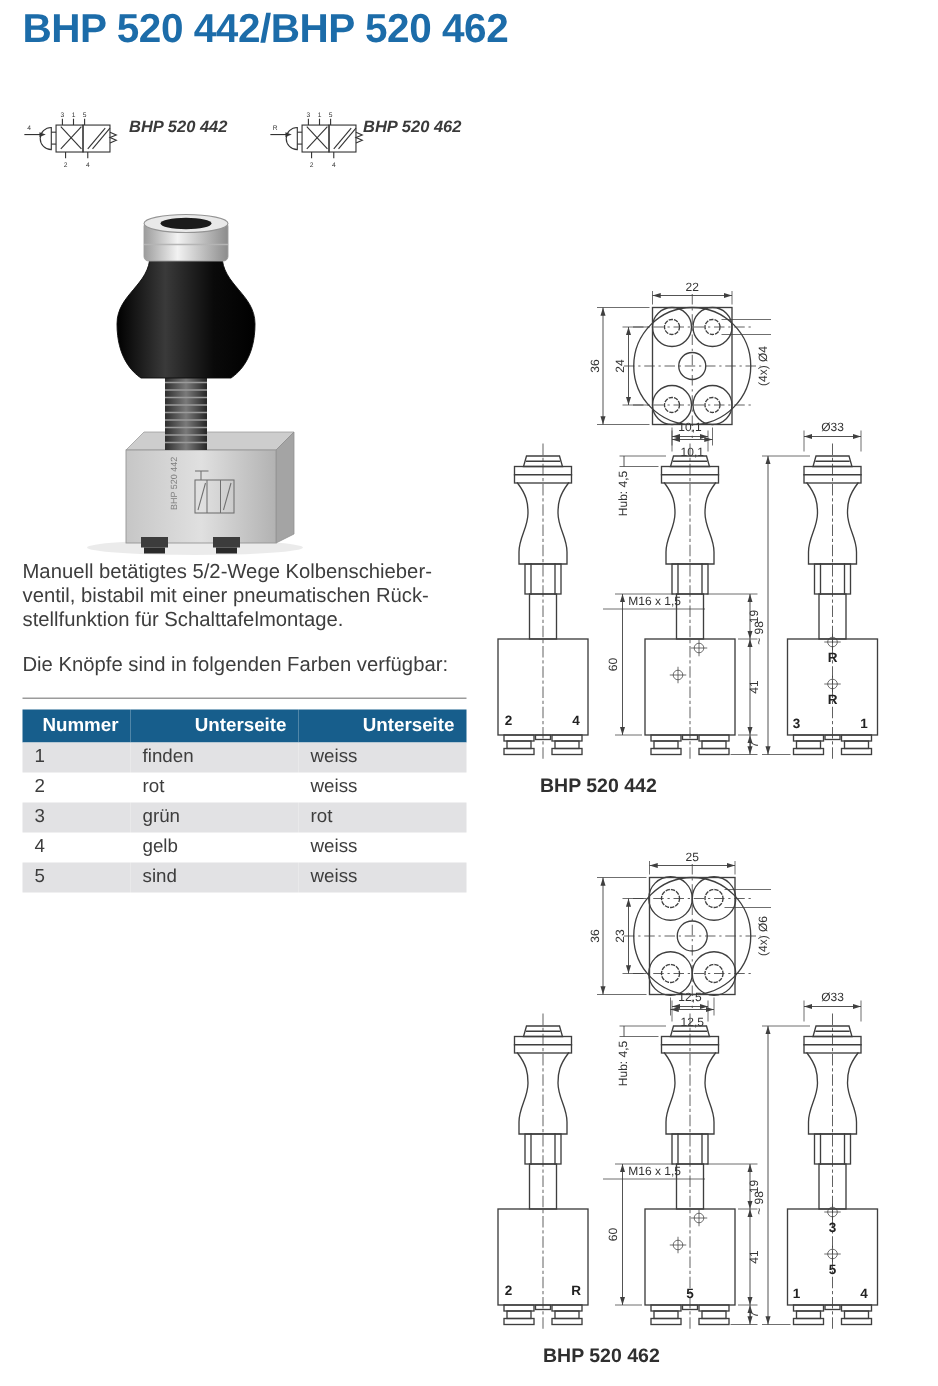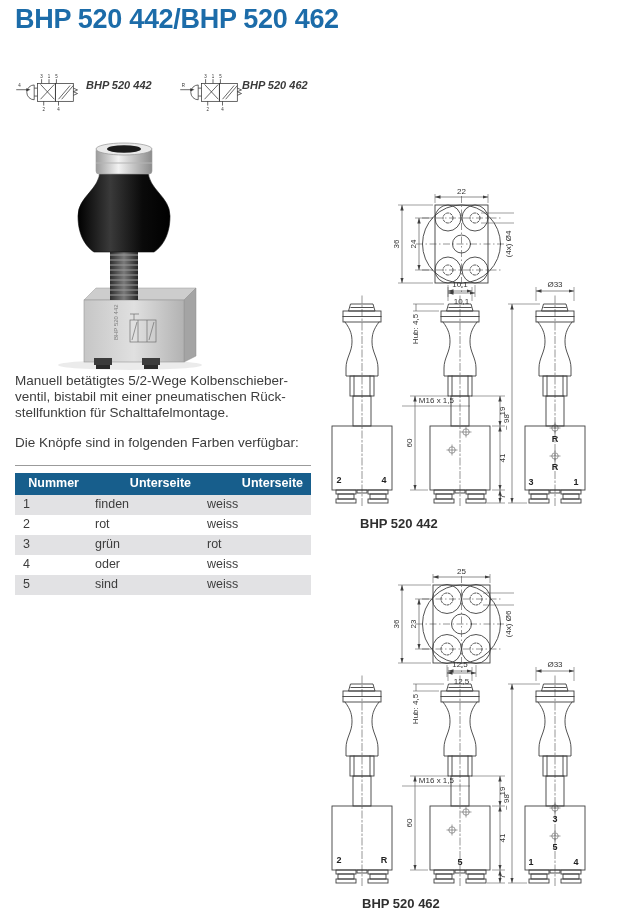--- a/index.html
+++ b/index.html
@@ -222,21 +222,21 @@
               <td>rot</td>
               <td>weiss</td>
             </tr>
             <tr class="alt">
               <td>3</td>
               <td>grün</td>
               <td>rot</td>
             </tr>
             <tr>
               <td>4</td>
-              <td>oder</td>
+              <td>gelb</td>
               <td>weiss</td>
             </tr>
             <tr class="alt">
               <td>5</td>
               <td>sind</td>
               <td>weiss</td>
             </tr>
           </tbody>
       </table>
     </div>

